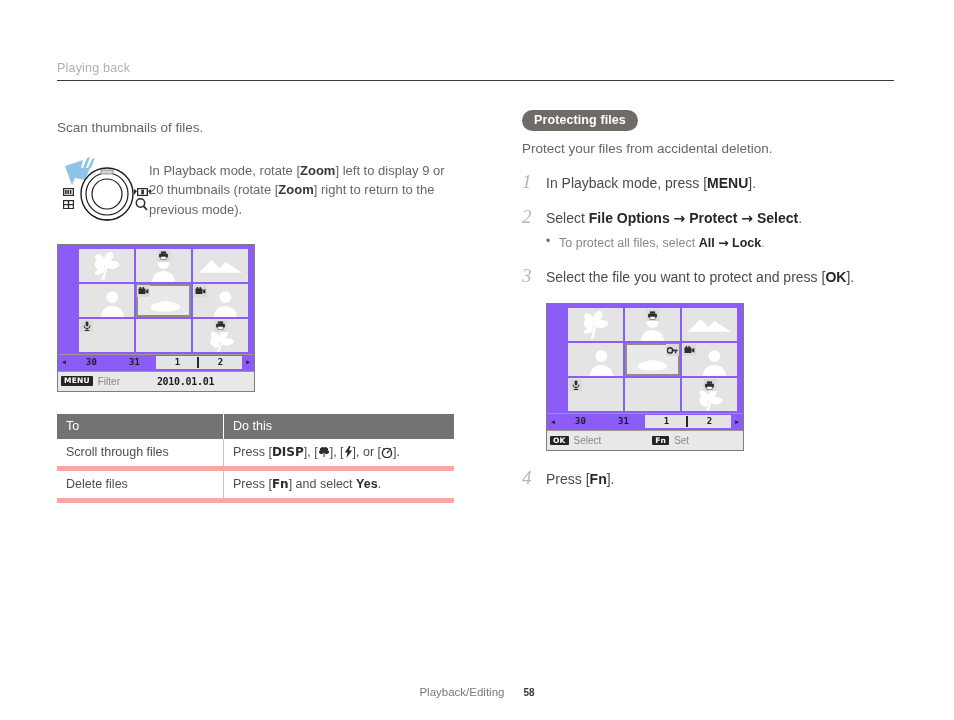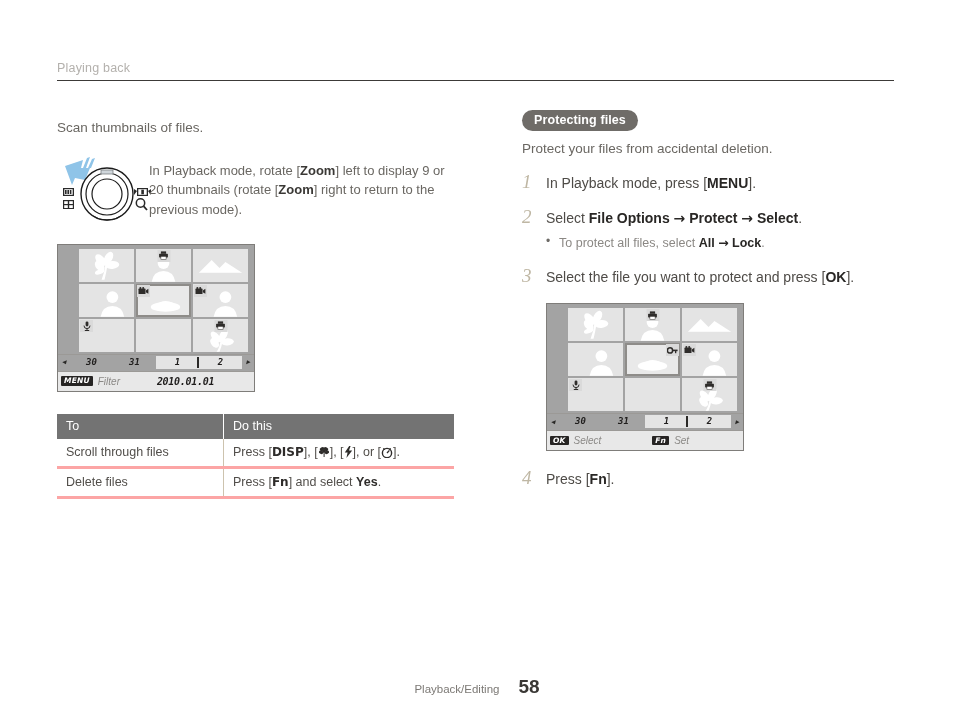--- a/index.html
+++ b/index.html
@@ -41,22 +41,22 @@
   .dialblock{position:relative;height:72px;margin-top:18px;}
   .dialart{position:absolute;left:2px;top:0;width:92px;height:72px;}
   .dialtext{
     position:absolute;left:92px;top:5px;width:300px;
     font-size:13px;color:#6a6762;line-height:1.5;
   }
   .dialtext b{color:#3a3835;font-weight:bold;}
 
   
   .screen{
-    border:1px solid #7f7d7a;background:#a3a3a3;
-    box-sizing:border-box;position:relative;font-style:italic;
+    border:1px solid #7f7d7a;background:#8b5cf6;
+    box-sizing:border-box;position:relative;
   }
   .scr1{margin-top:16px;width:198px;height:148px;}
   .grid{
     position:absolute;left:21px;top:4px;right:4px;top:4px;
     height:105px;
   }
   .gridrow{display:flex;height:33px;margin-bottom:2px;}
   .cell{
     width:56px;height:33px;background:#e4e4e4;margin-right:2px;
     position:relative;overflow:hidden;box-sizing:border-box;
@@ -109,21 +109,21 @@
   table.ops{
     border-collapse:collapse;margin-top:22px;width:397px;
     table-layout:fixed;
   }
   table.ops th{
     background:#737373;color:#ffffff;font-weight:normal;text-align:left;
     font-size:12.5px;padding:5px 9px 6px 9px;border:none;
   }
   table.ops td{
     font-size:12.5px;color:#514e4a;padding:6px 9px 7px 9px;
-    border-bottom:3px solid #fca5a5;
+    border-bottom:5px solid #fca5a5;
   }
   table.ops tr td:first-child{border-right:1px solid #cdc3ae;}
   table.ops tr th:first-child{border-right:1px solid #ffffff;}
   table.ops td b{color:#2e2c2a;font-weight:bold;}
   .kb{font-weight:bold;color:#2e2c2a;font-family:"DejaVu Sans", sans-serif;font-size:12px;}
 
   
   .step{position:relative;padding-left:24px;margin-top:15px;}
   .step .num{
     position:absolute;left:0;top:-3px;font-size:19px;color:#bfb7a4;
@@ -141,21 +141,21 @@
   .sub b{color:#292725;font-weight:bold;}
   .arr{font-family:"DejaVu Sans", sans-serif;}
 
   .scr2{margin-top:16px;margin-left:24px;width:198px;height:148px;}
 
   
   .footer{
     position:absolute;left:0;bottom:22px;width:954px;text-align:center;
     font-size:11.5px;color:#7c7975;
   }
-  .footer .pg{font-size:19px;color:#3a3835;font-weight:bold;margin-left:19px;}
+  .footer .pg{font-size:10px;color:#3a3835;font-weight:bold;margin-left:19px;}
 </style>
 </head>
 <body>
 
 <div class="page">
 
   <div class="runhead">
     <span class="txt">Playing back</span>
     <span class="rule"></span>
   </div>

